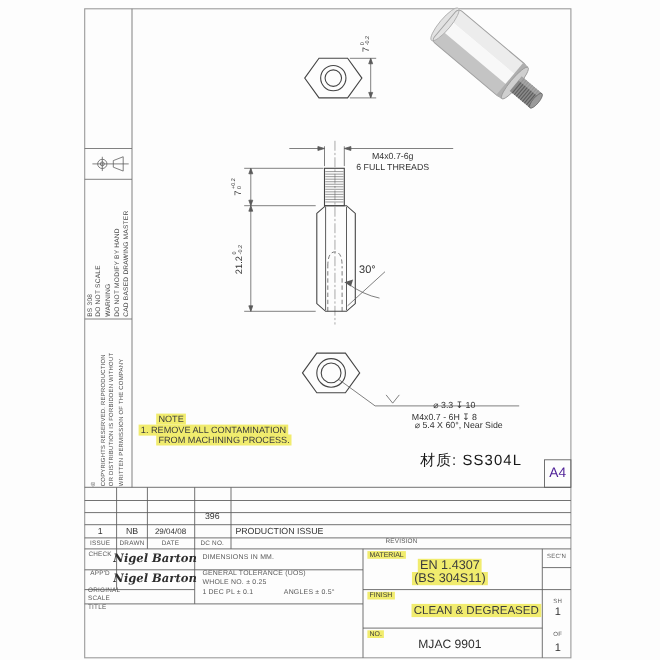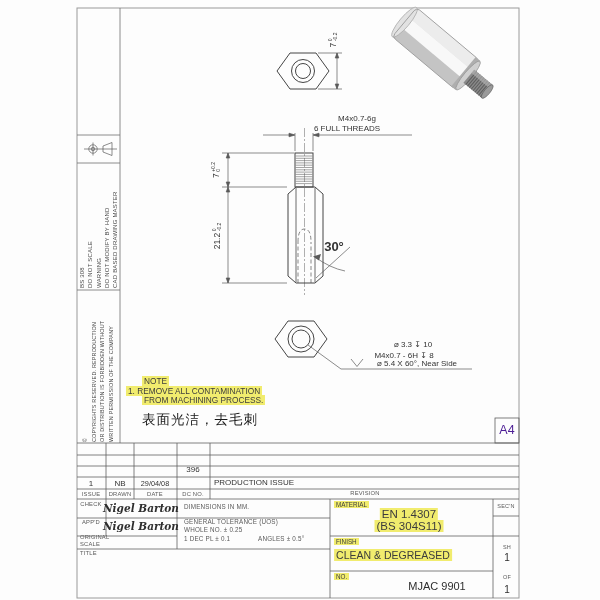--- a/index.html
+++ b/index.html
@@ -6,21 +6,21 @@
   #sheet{position:relative;width:600px;height:600px;background:var(--paper,#fdfdfd);
          font-family:"Liberation Sans",sans-serif;color:var(--ink,#3c3c3c);overflow:hidden;}
   #linework{position:absolute;left:0;top:0;}
   .t{position:absolute;white-space:nowrap;}
   .c{transform:translate(-50%,-50%);}
   .rot{transform:translate(-50%,-50%) rotate(-90deg);}
   .hl{background:var(--highlight,#f1ec6e);padding:0 2px;}
   .sig{font-family:"DejaVu Serif",serif;font-style:italic;font-weight:600;color:#2e2e2e;}
   .lbl{font-size:5.8px;color:#5a5a5a;letter-spacing:.2px;}
   .val{font-size:8px;color:#333;}
-  .ann{font-size:8px;color:#333;}
+  .ann{font-size:8px;color:#333;margin-top:24px;}
   .cn{font-size:13.5px;color:#181818;letter-spacing:1px;}
   .dim{display:flex;align-items:center;gap:1.5px;color:#333;}
   .dim .nom{font-size:8.5px;}
   .tols{display:flex;flex-direction:column;font-size:5px;line-height:5.2px;}
   .tols span{display:block;}
   .stripblock{font-size:6px;line-height:8.3px;color:#4a4a4a;letter-spacing:.2px;text-align:left;}
   .stripblock.small{font-size:5.4px;line-height:8.5px;}
   .stripblock div{white-space:nowrap;}
 </style>
 </head>
@@ -191,21 +191,21 @@
     <div>CAD BASED DRAWING MASTER</div>
   </div>
   <div class="t rot stripblock small" style="left:98px;top:367px;width:150px;">
     <div>©</div>
     <div>COPYRIGHTS RESERVED. REPRODUCTION</div>
     <div>OR DISTRIBUTION IS FORBIDDEN WITHOUT</div>
     <div>WRITTEN PERMISSION OF THE COMPANY</div>
   </div>
 
   <div class="t c ann" style="left:357px;top:118px;">M4x0.7-6g</div>
-  <div class="t c ann" style="left:347px;top:128px;">6 FULL THREADS</div>
+  <div class="t c ann" style="left:357px;top:128px;">6 FULL THREADS</div>
 
   <div class="t rot dim" style="left:333px;top:40px;">
     <span class="nom">7</span>
     <span class="tols">
         <span>0</span>
         <span>-0.2</span>
       </span>
   </div>
   <div class="t rot dim" style="left:216px;top:170px;">
     <span class="nom">7</span>
@@ -214,34 +214,34 @@
         <span>0</span>
       </span>
   </div>
   <div class="t rot dim" style="left:217px;top:236px;">
     <span class="nom">21.2</span>
     <span class="tols">
         <span>0</span>
         <span>-0.2</span>
       </span>
   </div>
-  <div class="t c" style="left:334px;top:246px;font-size:13px;color:#333;font-weight:bold;">30°</div>
+  <div class="t c" style="left:334px;top:246px;font-size:10px;color:#333;">30°</div>
 
   <div class="t c ann" style="left:413px;top:344px;">⌀ 3.3  ↧ 10</div>
   <div class="t c ann" style="left:404px;top:355px;text-align:right;">M4x0.7  - 6H ↧ 8</div>
   <div class="t c ann" style="left:417px;top:363px;">⌀ 5.4 X 60°, Near Side</div>
 
   <div class="t" style="left:142px;top:376px;font-size:8.3px;">
     <span class="hl">NOTE</span></div>
   <div class="t" style="left:126px;top:385.5px;font-size:8.3px;">
     <span class="hl">1. REMOVE ALL CONTAMINATION</span></div>
   <div class="t" style="left:142px;top:395px;font-size:8.3px;">
     <span class="hl">FROM  MACHINING PROCESS.</span></div>
 
-  <div class="t cn" style="left:142px;top:411px;">表面光洁，去毛刺</div>
+  <div class="t cn" style="left:382px;top:410px;">材质: SS304L</div>
 
   <div class="t c" style="left:507px;top:430px;font-size:12.5px;color:#4c1d95;">A4</div>
 
   <div class="t c val" style="left:91px;top:483px;">1</div>
   <div class="t c val" style="left:120px;top:483px;">NB</div>
   <div class="t c val" style="left:155px;top:483px;font-size:7.3px;">29/04/08</div>
   <div class="t c val" style="left:193px;top:469px;">396</div>
   <div class="t val" style="left:214px;top:478px;">PRODUCTION ISSUE</div>
 
   <div class="t c lbl" style="left:91px;top:494px;">ISSUE</div>
@@ -267,26 +267,26 @@
 
   <div class="t" style="left:334px;top:501px;font-size:6.3px;">
     <span class="hl">MATERIAL</span></div>
   <div class="t c" style="left:409px;top:514px;font-size:11.5px;">
     <span class="hl">EN 1.4307</span></div>
   <div class="t c" style="left:409px;top:526px;font-size:11.5px;">
     <span class="hl">(BS 304S11)</span></div>
 
   <div class="t" style="left:334px;top:538px;font-size:6.3px;">
     <span class="hl">FINISH</span></div>
-  <div class="t c" style="left:393px;top:555px;font-size:10.5px;">
+  <div class="t c" style="left:433px;top:555px;font-size:10.5px;">
     <span class="hl">CLEAN &amp; DEGREASED</span></div>
 
   <div class="t" style="left:334px;top:573px;font-size:6.3px;">
     <span class="hl">NO.</span></div>
-  <div class="t c" style="left:409px;top:586px;font-size:11px;color:#2e2e2e;margin-left:28px;">MJAC 9901</div>
+  <div class="t c" style="left:409px;top:586px;font-size:11px;color:#2e2e2e;">MJAC 9901</div>
 
   <div class="t c lbl" style="left:506px;top:506px;font-size:5.5px;">SEC'N</div>
   <div class="t c lbl" style="left:507px;top:547px;font-size:5.5px;">SH</div>
   <div class="t c" style="left:507px;top:557px;font-size:10px;color:#2e2e2e;">1</div>
   <div class="t c lbl" style="left:507px;top:577px;font-size:5.5px;">OF</div>
   <div class="t c" style="left:507px;top:589px;font-size:10px;color:#2e2e2e;">1</div>
 
 </div>
 
 </body></html>

